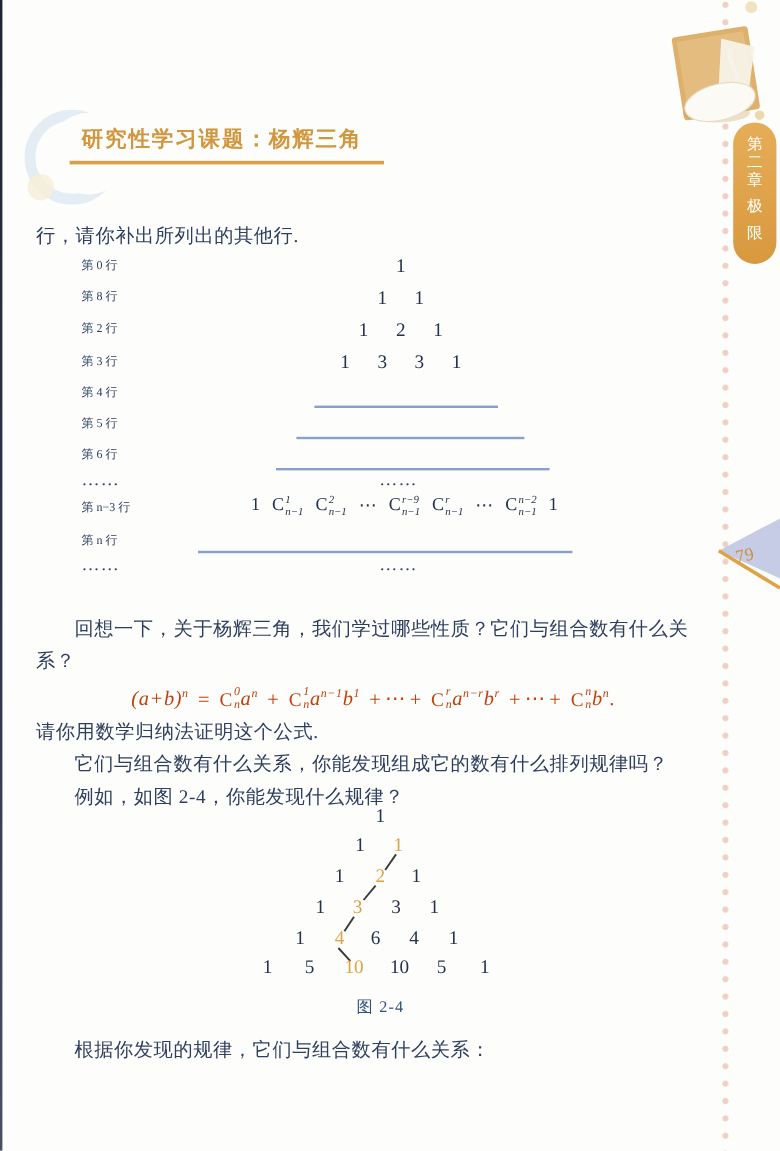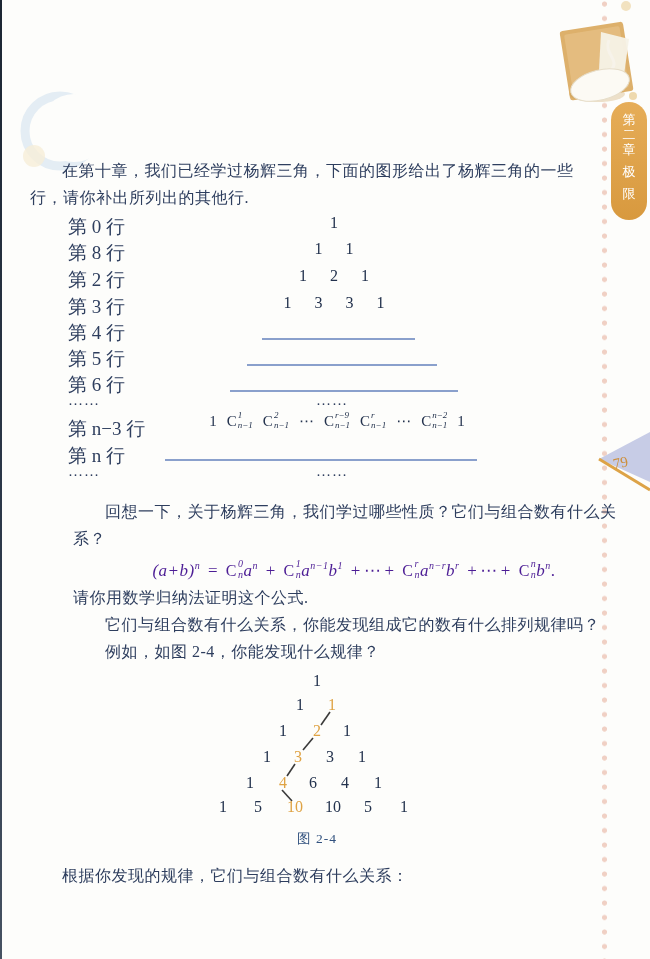--- a/index.html
+++ b/index.html
@@ -23,34 +23,34 @@
   .crescent{position:absolute;left:10px;top:86px;width:100px;height:100px;z-index:0;}
   .title-block{position:absolute;left:58px;top:104px;z-index:2;font-family:"Liberation Sans",sans-serif;
         font-size:18px;font-weight:600;letter-spacing:1.5px;color:#d1973f;
         padding:0 18px 6px 10px;border-bottom:3px solid #d9a049;}
   
   .para{position:absolute;left:30px;width:562px;font-size:16px;line-height:27px;letter-spacing:0.5px;}
   .ind{text-indent:2em;}
   p.ln{margin:0;}
   .center{text-align:center;text-indent:0;}
   
-  .rowlabel{position:absolute;left:68px;font-size:19px;height:22px;}
+  .rowlabel{position:absolute;left:68px;font-size:10px;height:22px;}
   .rowvals{position:absolute;left:180px;width:308px;display:flex;justify-content:center;gap:23px;
            font-size:16px;color:#23324d;}
   .blankline{position:absolute;height:1.5px;background:#8aa0cc;}
   .cdots{position:absolute;font-size:15px;letter-spacing:1px;color:#2e3e5e;}
   .combrow{position:absolute;left:152px;top:412px;width:370px;display:flex;justify-content:center;
            align-items:center;gap:10px;font-size:15px;color:#23324d;}
   .cc{display:inline-flex;align-items:center;font-family:"Liberation Serif",serif;}
   .cc .base{font-size:15px;}
   .scripts{display:inline-flex;flex-direction:column;align-items:flex-start;margin-left:1px;line-height:1;}
   .scripts .up,.scripts .dn{font-size:9px;font-style:italic;}
   .scripts .up{transform:translateY(-1px);}
   
-  .formula{font-size:17px;color:#4c1d95;}
+  .formula{font-size:17px;color:#c2410c;}
   .formula .cc .base{font-size:16px;}
   .formula .scripts .up,.formula .scripts .dn{font-size:10px;}
   .mit{font-style:italic;font-family:"Liberation Serif",serif;}
   sup.ms{font-size:10px;font-style:italic;}
   .op{margin:0 3px;}
   
   .fn{position:absolute;width:26px;margin-left:-13px;text-align:center;font-size:16px;color:#23324d;}
   .fn.hl{color:#dfa344;}
   .figlines{position:absolute;left:0;top:0;width:650px;height:959px;pointer-events:none;}
   .caption{position:absolute;left:277px;top:830px;width:80px;text-align:center;
@@ -90,23 +90,24 @@
     <polygon points="4,33 55,6 55,56" fill="#c7cce6"></polygon>
     <line x1="4" y1="33" x2="55" y2="64" stroke="#dda347" stroke-width="3"></line>
     <text x="18" y="41" fill="#cd8f3c" font-size="15" font-family="Liberation Serif, serif" transform="rotate(-12 28 36)">79</text>
   </svg>
 
   <svg class="crescent" viewBox="0 0 100 100">
     <circle cx="50" cy="45" r="35" fill="none" stroke="#e4edf4" stroke-width="9"></circle>
     <circle cx="64" cy="42" r="34" fill="#fdfdfb"></circle>
     <circle cx="24" cy="70" r="11" fill="#f6eed8" opacity="0.8"></circle>
   </svg>
+  <div class="title-block">研究性学习课题：杨辉三角</div>
 
   <div class="para ind" style="top:157px;">
-    <span>在第十章，我们已经学过杨辉三角，下面的图形给出了杨辉三角的一些</span><br>
+    <br>
     <span style="margin-left:-2em;display:inline-block;">行，请你补出所列出的其他行.</span>
   </div>
 
   <div>
     <div class="rowlabel" style="top:214px;">第 0 行</div>
     <div class="rowvals" style="top:214px;">
       <span>1</span>
     </div>
 
     <div class="rowlabel" style="top:240px;">第 8 行</div>
@@ -185,21 +186,21 @@
       <span>1</span>
     </div>
 
     <div class="rowlabel" style="top:443px;">第 n 行</div>
     <div class="blankline" style="left:165px;top:459px;width:312px;"></div>
 
     <div class="cdots" style="left:68px;top:463px;">……</div>
     <div class="cdots" style="left:316px;top:463px;">……</div>
   </div>
 
-  <div class="para" style="top:498px;margin-left:43px;">
+  <div class="para" style="top:511px;">
     <p class="ln ind">回想一下，关于杨辉三角，我们学过哪些性质？它们与组合数有什么关系？</p>
 
     <p class="ln center formula">
       <span class="mit">(a+b)</span><sup class="ms">n</sup>
       <span class="op">=</span>
       <span class="cc">
           <span class="base">C</span>
           <span class="scripts">
             <span class="up">0</span>
             <span class="dn">n</span>

